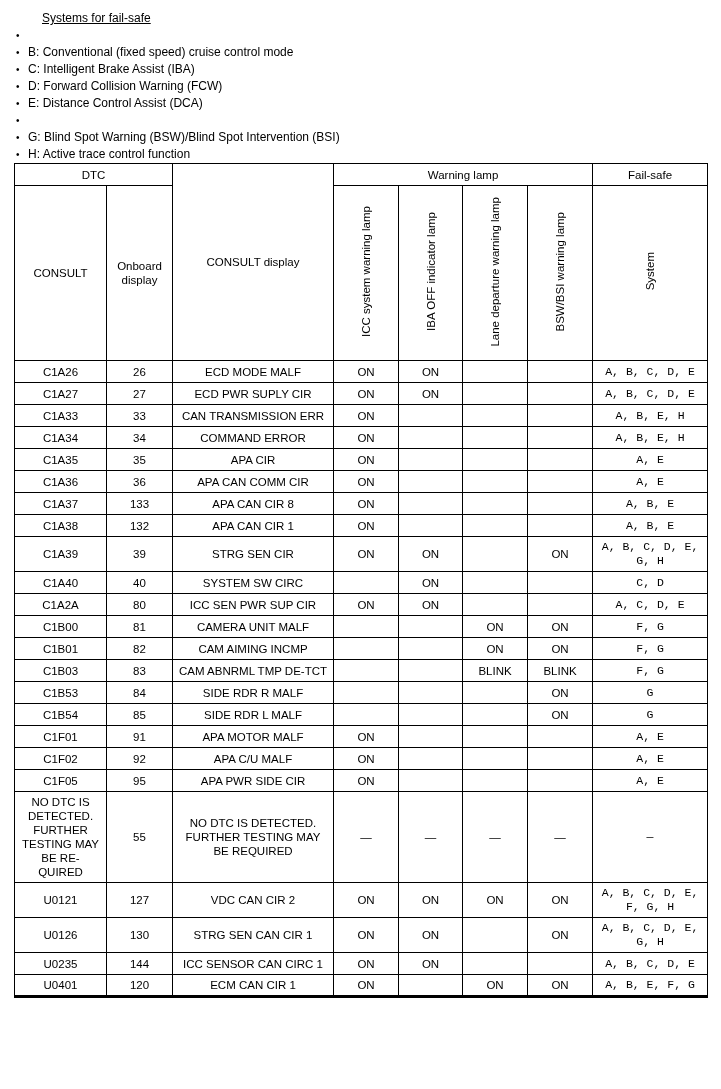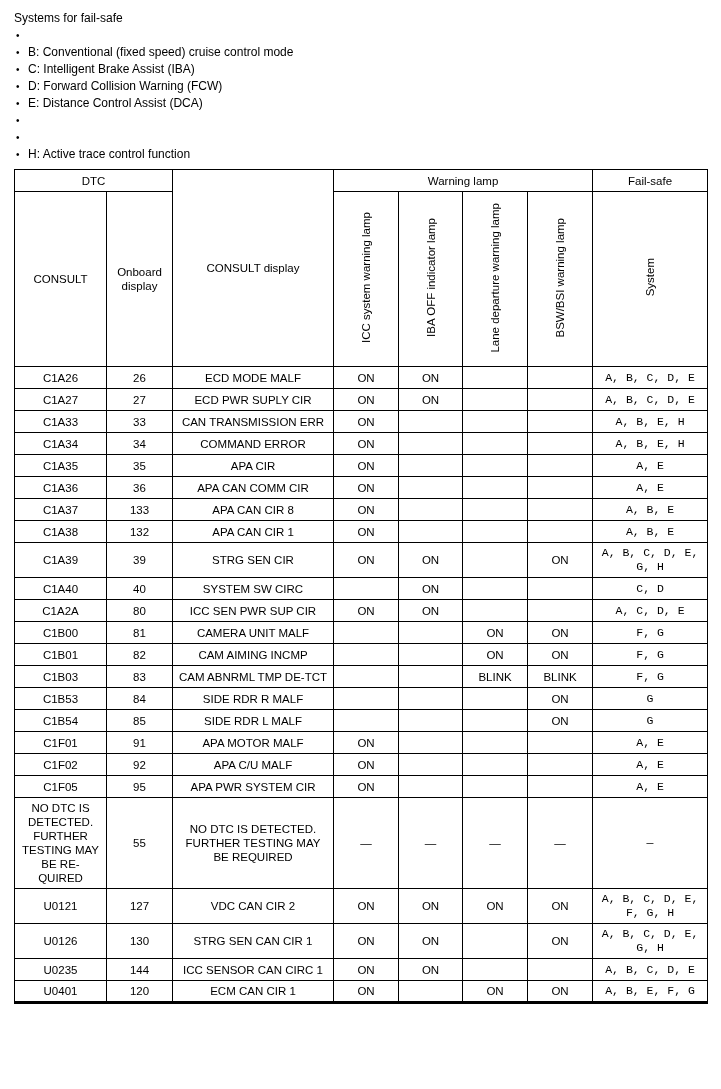--- a/index.html
+++ b/index.html
@@ -9,42 +9,42 @@
     color: #000000;
     font-family: "Liberation Sans", sans-serif;
   }
   body { width: 721px; min-height: 1089px; }
   .page { padding: 10px 14px 8px 14px; }
 
   
   .intro-title {
     font-size: 12px;
     line-height: 17px;
-    margin-left: 0;
+    margin-left: 28px;
+    text-decoration: underline;
   }
   .intro-list { margin: 0; padding: 0; list-style: none; }
   .intro-list li {
     display: flex;
     font-size: 12px;
     line-height: 17px;
   }
   .intro-list .bullet {
     width: 14px;
     flex: 0 0 14px;
     padding-left: 2px;
     font-size: 10px;
     line-height: 17px;
   }
 
   
   table.dtc {
     border-collapse: collapse;
     table-layout: fixed;
     width: 693px;
-    margin-top: 6px;
     border: 1px solid #000;
     border-bottom: 3px solid #000;
   }
   table.dtc th, table.dtc td {
     border: 1px solid #000;
     font-weight: normal;
     font-size: 11.5px;
     line-height: 14px;
     padding: 3px 4px;
     text-align: center;
@@ -88,20 +88,21 @@
         </li>
         <li>
           <span class="bullet">•</span>
           <span>E: Distance Control Assist (DCA)</span>
         </li>
         <li>
           <span class="bullet">•</span>
         </li>
         <li>
           <span class="bullet">•</span>
+          <span>G: Blind Spot Warning (BSW)/Blind Spot Intervention (BSI)</span>
         </li>
         <li>
           <span class="bullet">•</span>
           <span>H: Active trace control function</span>
         </li>
       </ul>
   </div>
 
   <table class="dtc">
     <colgroup>
@@ -318,21 +319,21 @@
           <td class="c-display">APA C/U MALF</td>
           <td class="c-lamp">ON</td>
           <td class="c-lamp"></td>
           <td class="c-lamp"></td>
           <td class="c-lamp"></td>
           <td class="c-system">A, E</td>
         </tr>
         <tr>
           <td class="c-consult">C1F05</td>
           <td class="c-onboard">95</td>
-          <td class="c-display">APA PWR SYSTEM CIR</td>
+          <td class="c-display">APA PWR SIDE CIR</td>
           <td class="c-lamp">ON</td>
           <td class="c-lamp"></td>
           <td class="c-lamp"></td>
           <td class="c-lamp"></td>
           <td class="c-system">A, E</td>
         </tr>
         <tr>
           <td class="c-consult">NO DTC IS DETECTED. FURTHER TESTING MAY BE RE-QUIRED</td>
           <td class="c-onboard">55</td>
           <td class="c-display">NO DTC IS DETECTED. FURTHER TESTING MAY BE REQUIRED</td>

